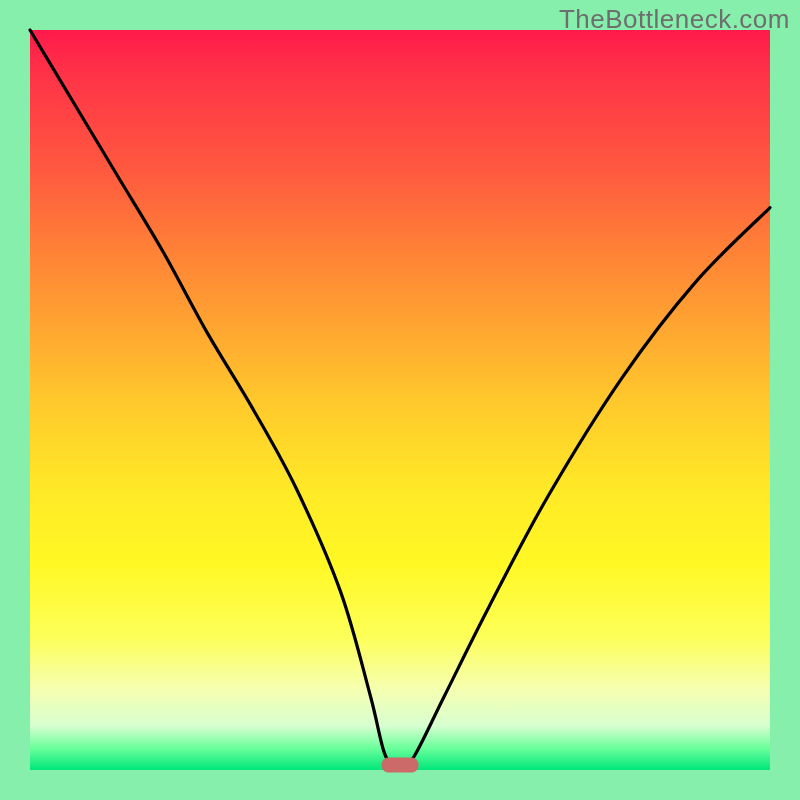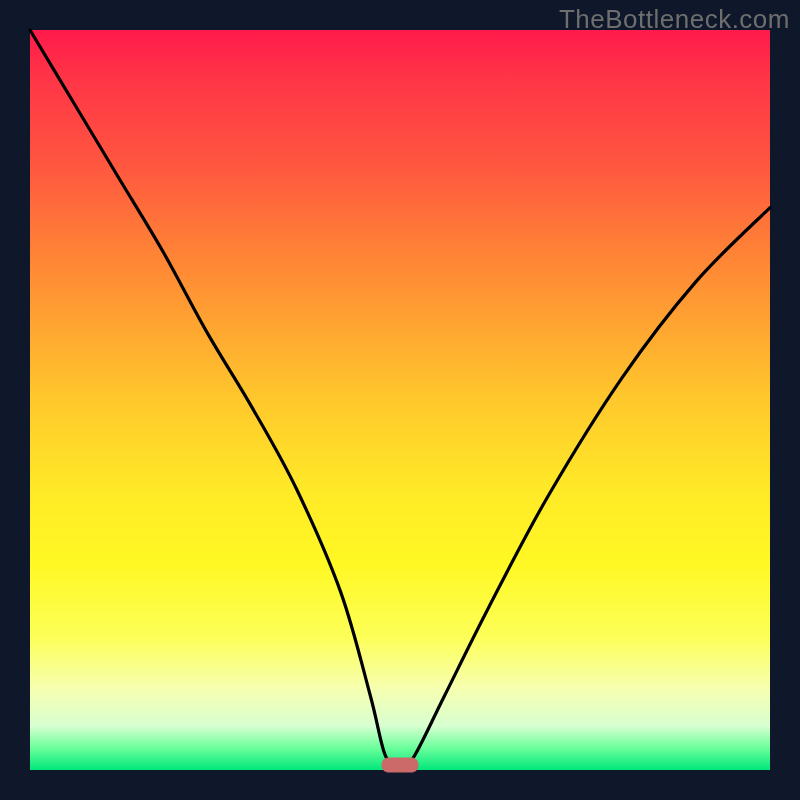--- a/index.html
+++ b/index.html
@@ -10,21 +10,21 @@
     background: #000;
     overflow: hidden;
     font-family: Arial, Helvetica, sans-serif;
   }
   .frame {
     position: absolute;
     left: 0;
     top: 0;
     width: 800px;
     height: 800px;
-    background: #0f172a;
+    background: #86efac;
     text-decoration: underline;
   }
   .watermark {
     position: absolute;
     top: 4px;
     right: 10px;
     color: #6e6e6e;
     font-size: 26px;
     letter-spacing: 0.5px;
     font-weight: 500;

